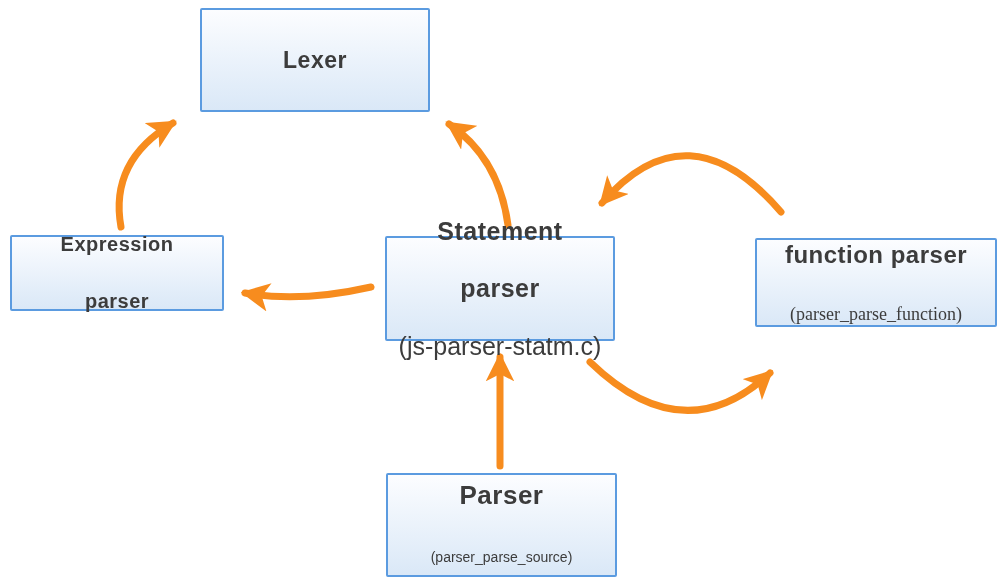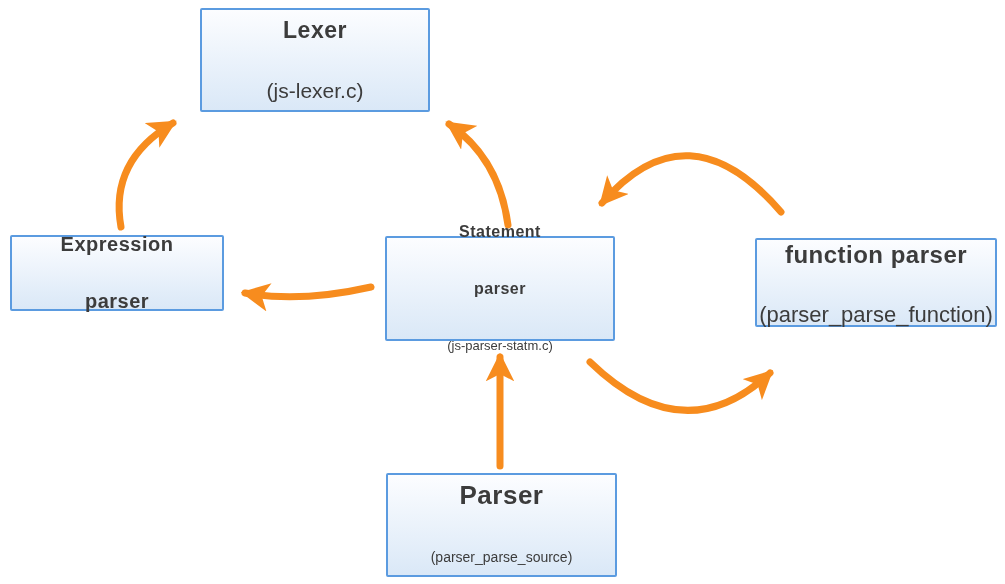--- a/index.html
+++ b/index.html
@@ -49,26 +49,26 @@
 
   .node-lexer              { left: 200px; top: 8px;   width: 230px; height: 104px; }
   .node-lexer .title       { font-size: 23px; line-height: 29px; }
   .node-lexer .subtitle    { font-size: 21px; line-height: 27px; }
 
   .node-expression-parser           { left: 10px; top: 235px; width: 214px; height: 76px; }
   .node-expression-parser .title    { font-size: 20px; line-height: 25px; }
   .node-expression-parser .subtitle { font-size: 18px; line-height: 25px; }
 
   .node-statement-parser            { left: 385px; top: 236px; width: 230px; height: 105px; }
-  .node-statement-parser .title     { font-size: 16px; line-height: 25px; }
-  .node-statement-parser .subtitle  { font-size: 13px; line-height: 26px; }
+  .node-statement-parser .title     { font-size: 25px; line-height: 25px; }
+  .node-statement-parser .subtitle  { font-size: 25px; line-height: 26px; }
 
   .node-function-parser             { left: 755px; top: 238px; width: 242px; height: 89px; }
   .node-function-parser .title      { font-size: 24px; line-height: 31px; }
-  .node-function-parser .subtitle   { font-size: 22px; line-height: 25px; }
+  .node-function-parser .subtitle   { font-size: 18px; line-height: 25px; font-family: Liberation Serif, serif; }
 
   .node-parser              { left: 386px; top: 473px; width: 231px; height: 104px; }
   .node-parser .title       { font-size: 26px; line-height: 33px; }
   .node-parser .subtitle    { font-size: 14px; line-height: 27px; }
 </style>
 </head>
 <body>
 
 <div class="canvas">
 
@@ -82,21 +82,20 @@
     <path class="edge" marker-end="url(#head)" d="M 121,227 Q 109,161 173,123"></path>
     <path class="edge" marker-end="url(#head)" d="M 508,225 Q 499,158 449,124"></path>
     <path class="edge" marker-end="url(#head)" d="M 371,287 Q 300,303 245,293"></path>
     <path class="edge" marker-end="url(#head)" d="M 781,212 Q 688,104 602,203"></path>
     <path class="edge" marker-end="url(#head)" d="M 590,362 Q 684,453 770,373"></path>
     <path class="edge" marker-end="url(#head)" d="M 500,466 L 500,357"></path>
   </svg>
 
   <div class="node node-lexer">
     <div class="title">Lexer</div>
-    <div class="subtitle">(js-lexer.c)</div>
   </div>
 
   <div class="node node-expression-parser">
     <div class="title">Expression</div>
     <div class="title">parser</div>
   </div>
 
   <div class="node node-statement-parser">
     <div class="title">Statement</div>
     <div class="title">parser</div>

